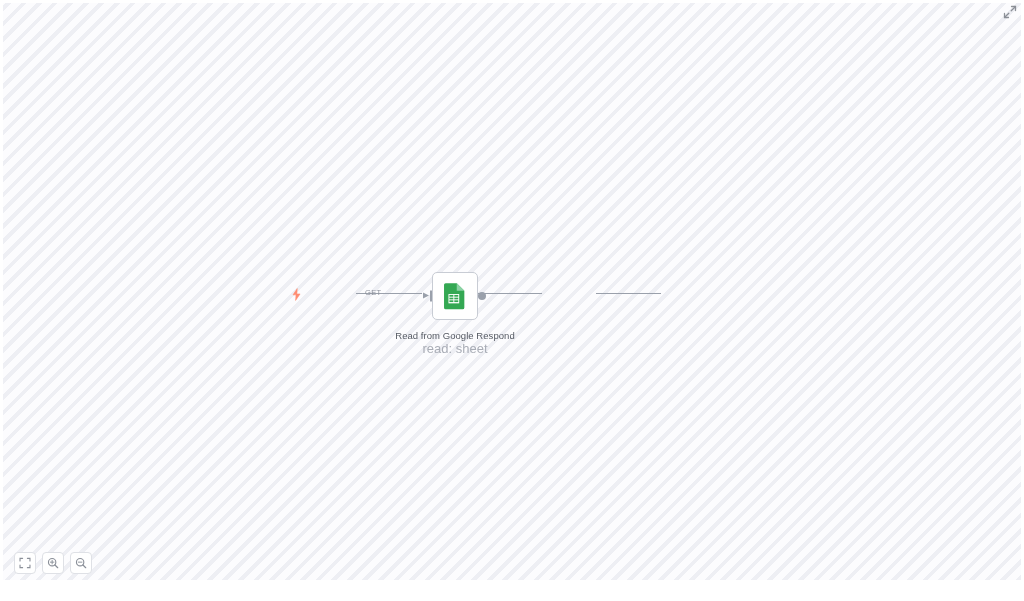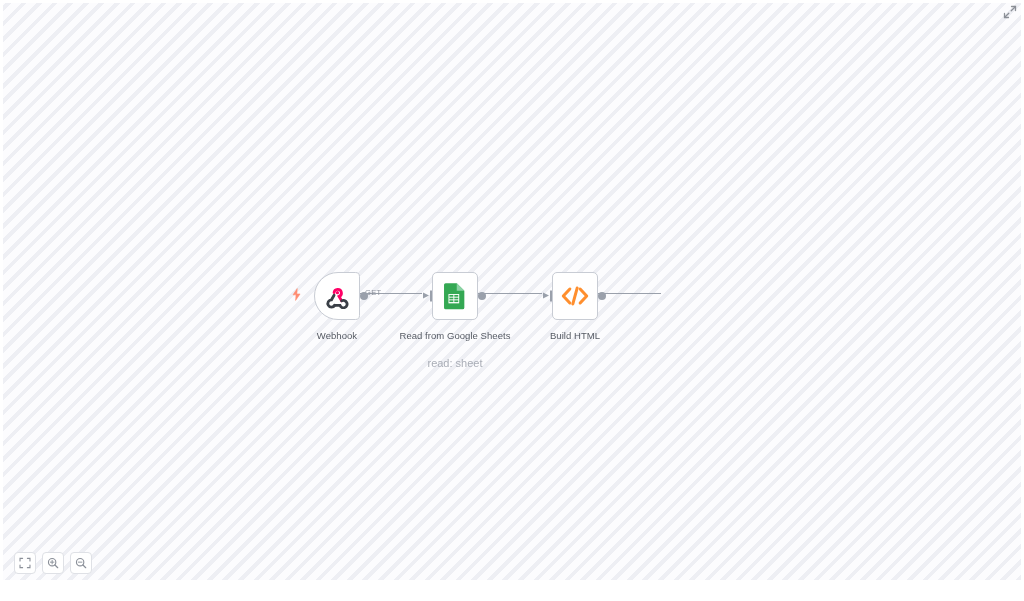--- a/index.html
+++ b/index.html
@@ -80,22 +80,22 @@
   .node-label {
     margin-top: 10px;
     font-size: 9.5px;
     line-height: 11px;
     color: #555a63;
     text-align: center;
     width: 120px;
     letter-spacing: .05px;
   }
   .node-sub {
-    margin-top: 18px;
-    font-size: 11px;
+    margin-top: 3px;
+    font-size: 13px;
     line-height: 9px;
     color: #a9adb6;
     text-align: center;
     width: 120px;
   }
 
   
   .port-out {
     position: absolute;
     right: -9px; top: 50%;
@@ -194,32 +194,20 @@
       <div class="conn" style="left:473px; top:289.5px; width:66px;"></div>
 
       <div class="conn" style="left:593px; top:289.5px; width:65px;"></div>
 
       <div class="bolt" style="left:288px; top:284px;">
         <svg viewBox="0 0 12 14" width="11" height="13">
           <path d="M6.8 0.5L2.2 7.4h3.3L5.0 13.5 9.9 6.4H6.4z" fill="#ff8d72" stroke="#ff8d72" stroke-width="0.6" stroke-linejoin="round"></path>
         </svg>
       </div>
 
-      <div class="node-wrap" style="left:274px; top:269px;">
-        <div class="node-box trigger">
-          <svg class="node-icon" viewBox="0 0 24 24">
-            <path d="M9.3 8.9a3.4 3.4 0 1 1 4.6 3.5l2.4 4.1" fill="none" stroke="#ff0066" stroke-width="2.6" stroke-linecap="round"></path>
-            <path d="M16.3 16.5a3.4 3.4 0 1 1-1.6 4.1l-4.8 0" fill="none" stroke="#3a3f47" stroke-width="2.6" stroke-linecap="round"></path>
-            <path d="M9.9 20.6a3.4 3.4 0 1 1-3-5.1l2.4-4.2" fill="none" stroke="#3a3f47" stroke-width="2.6" stroke-linecap="round"></path>
-            <circle cx="12.4" cy="8.9" r="1.5" fill="#ff0066"></circle>
-          </svg>
-          <div class="port-out"></div>
-        </div>
-        <div class="node-label">Webhook</div>
-      </div>
 
       <div class="node-wrap" style="left:392px; top:269px;">
         <div class="node-box">
           <div class="port-in">
             <span class="tri"></span>
               <span class="bar"></span>
           </div>
           <svg class="node-icon sheets" viewBox="0 0 20 24">
             <path d="M2 1h9.5L18 7.4V22a1.4 1.4 0 0 1-1.4 1.4H2A1.4 1.4 0 0 1 .6 22V2.4A1.4 1.4 0 0 1 2 1z" fill="#34a853"></path>
             <path d="M11.5 1L18 7.4h-6.5z" fill="#8bd3a4"></path>
@@ -228,39 +216,24 @@
               <rect x="5.2" y="11.1" width="3.4" height="1.5"></rect>
               <rect x="9.4" y="11.1" width="3.4" height="1.5"></rect>
               <rect x="5.2" y="13.4" width="3.4" height="1.5"></rect>
               <rect x="9.4" y="13.4" width="3.4" height="1.5"></rect>
               <rect x="5.2" y="15.7" width="3.4" height="1.5"></rect>
               <rect x="9.4" y="15.7" width="3.4" height="1.5"></rect>
             </g>
           </svg>
           <div class="port-out"></div>
         </div>
-        <div class="node-label">Read from Google Sheets</div>
+        <div class="node-label">Read from Google Respond</div>
         <div class="node-sub">read: sheet</div>
       </div>
 
-      <div class="node-wrap" style="left:512px; top:269px;">
-        <div class="node-box">
-          <div class="port-in">
-            <span class="tri"></span>
-              <span class="bar"></span>
-          </div>
-          <svg class="node-icon code" viewBox="0 0 32 22">
-            <path d="M10.5 3.5L3.5 11l7 7.5" fill="none" stroke="#ff8f2e" stroke-width="3.2" stroke-linecap="round" stroke-linejoin="round"></path>
-            <path d="M21.5 3.5L28.5 11l-7 7.5" fill="none" stroke="#ff8f2e" stroke-width="3.2" stroke-linecap="round" stroke-linejoin="round"></path>
-            <path d="M18.3 2.5L13.7 19.5" fill="none" stroke="#ff8f2e" stroke-width="3.2" stroke-linecap="round"></path>
-          </svg>
-          <div class="port-out"></div>
-        </div>
-        <div class="node-label">Build HTML</div>
-      </div>
 
 
     </div>
   </div>
 
   <div id="controls">
 
     <div class="ctrl-btn">
       <svg viewBox="0 0 14 14" width="12" height="12">
         <path d="M1.2 4.6V1.6h3" fill="none" stroke="#8a8f98" stroke-width="1.3" stroke-linecap="round"></path>

